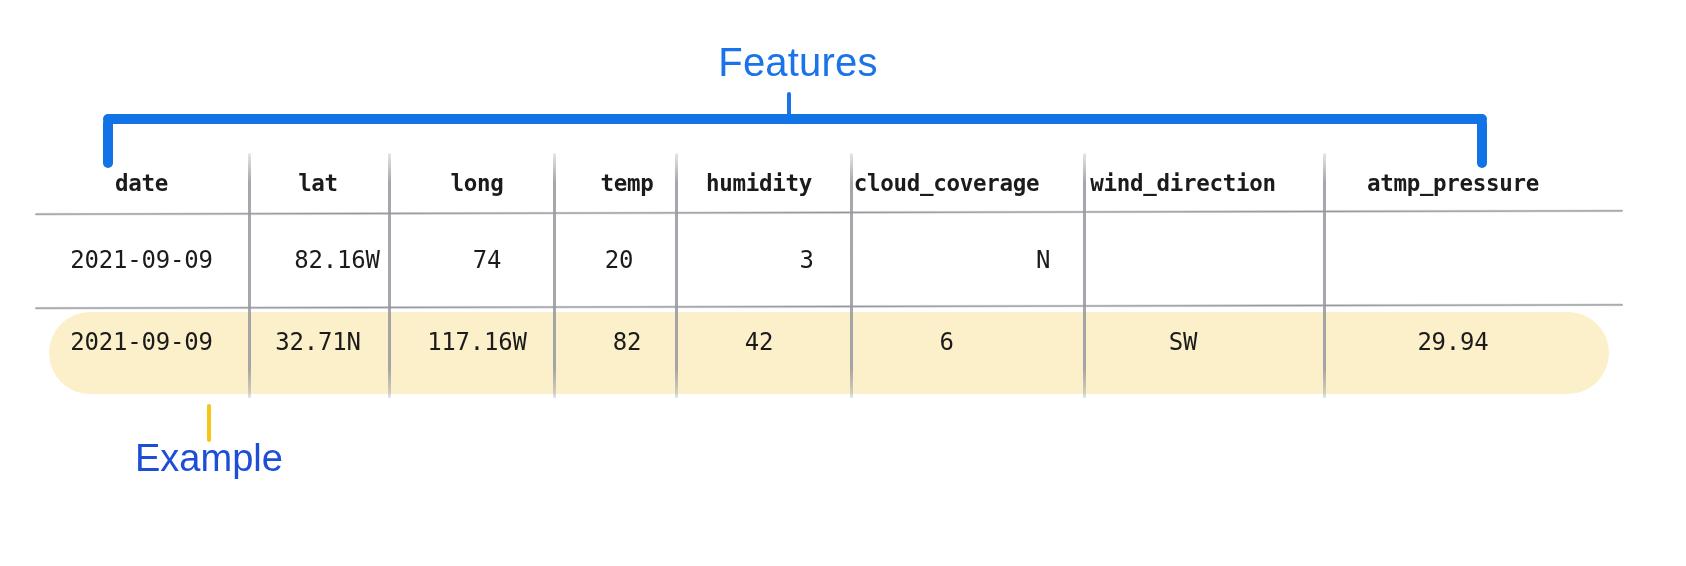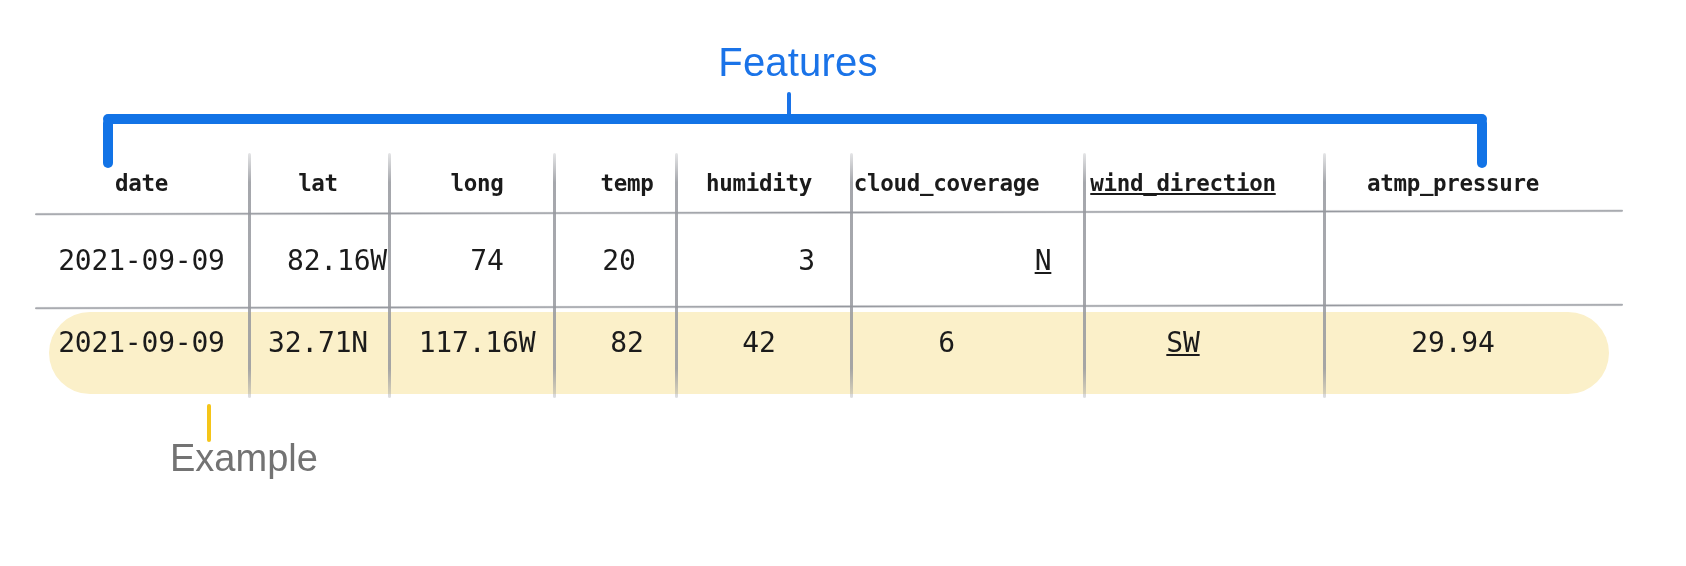--- a/index.html
+++ b/index.html
@@ -121,21 +121,21 @@
   }
   .row.header { top: 18px; height: 50px; }
   .row.data1  { top: 96px; height: 48px; }
   .row.data2  { top: 178px; height: 48px; }
 
   .cell {
     display: flex;
     align-items: center;
     justify-content: center;
     font-family: "DejaVu Sans Mono", "Liberation Mono", monospace;
-    font-size: 28px;
+    font-size: 24px;
     color: #1b1b1b;
     box-sizing: border-box;
     white-space: nowrap;
   }
   .row.header .cell {
     font-weight: bold;
     font-size: 22.5px;
     letter-spacing: -0.3px;
   }
   .row.data1 .cell, .row.data2 .cell {
@@ -143,42 +143,41 @@
     letter-spacing: -0.2px;
   }
 
   
   .c0 { width: 213px; text-align: right; }
   .c1 { width: 140px; }
   .c2 { width: 178px; }
   .c3 { width: 122px; }
   .c4 { width: 142px; }
   .c5 { width: 233px; }
-  .c6 { width: 240px; text-decoration: underline; }
+  .c6 { width: 240px; }
   .c7 { width: 300px; }
 
   
   .example-stem {
     position: absolute;
     left: 207px;
     top: 404px;
     width: 4px;
     height: 38px;
     background: #f5c518;
     border-radius: 2px;
   }
   .example-label {
     position: absolute;
     left: 135px;
     top: 434px;
     font-size: 38px;
     line-height: 48px;
-    color: #737373;
+    color: #1d4ed8;
     white-space: nowrap;
-    margin-left: 35px;
   }
 </style>
 </head>
 <body>
 
 <div id="stage">
 
   <div class="features-label">Features</div>
   <div class="features-stem"></div>
   <div class="bracket"></div>

